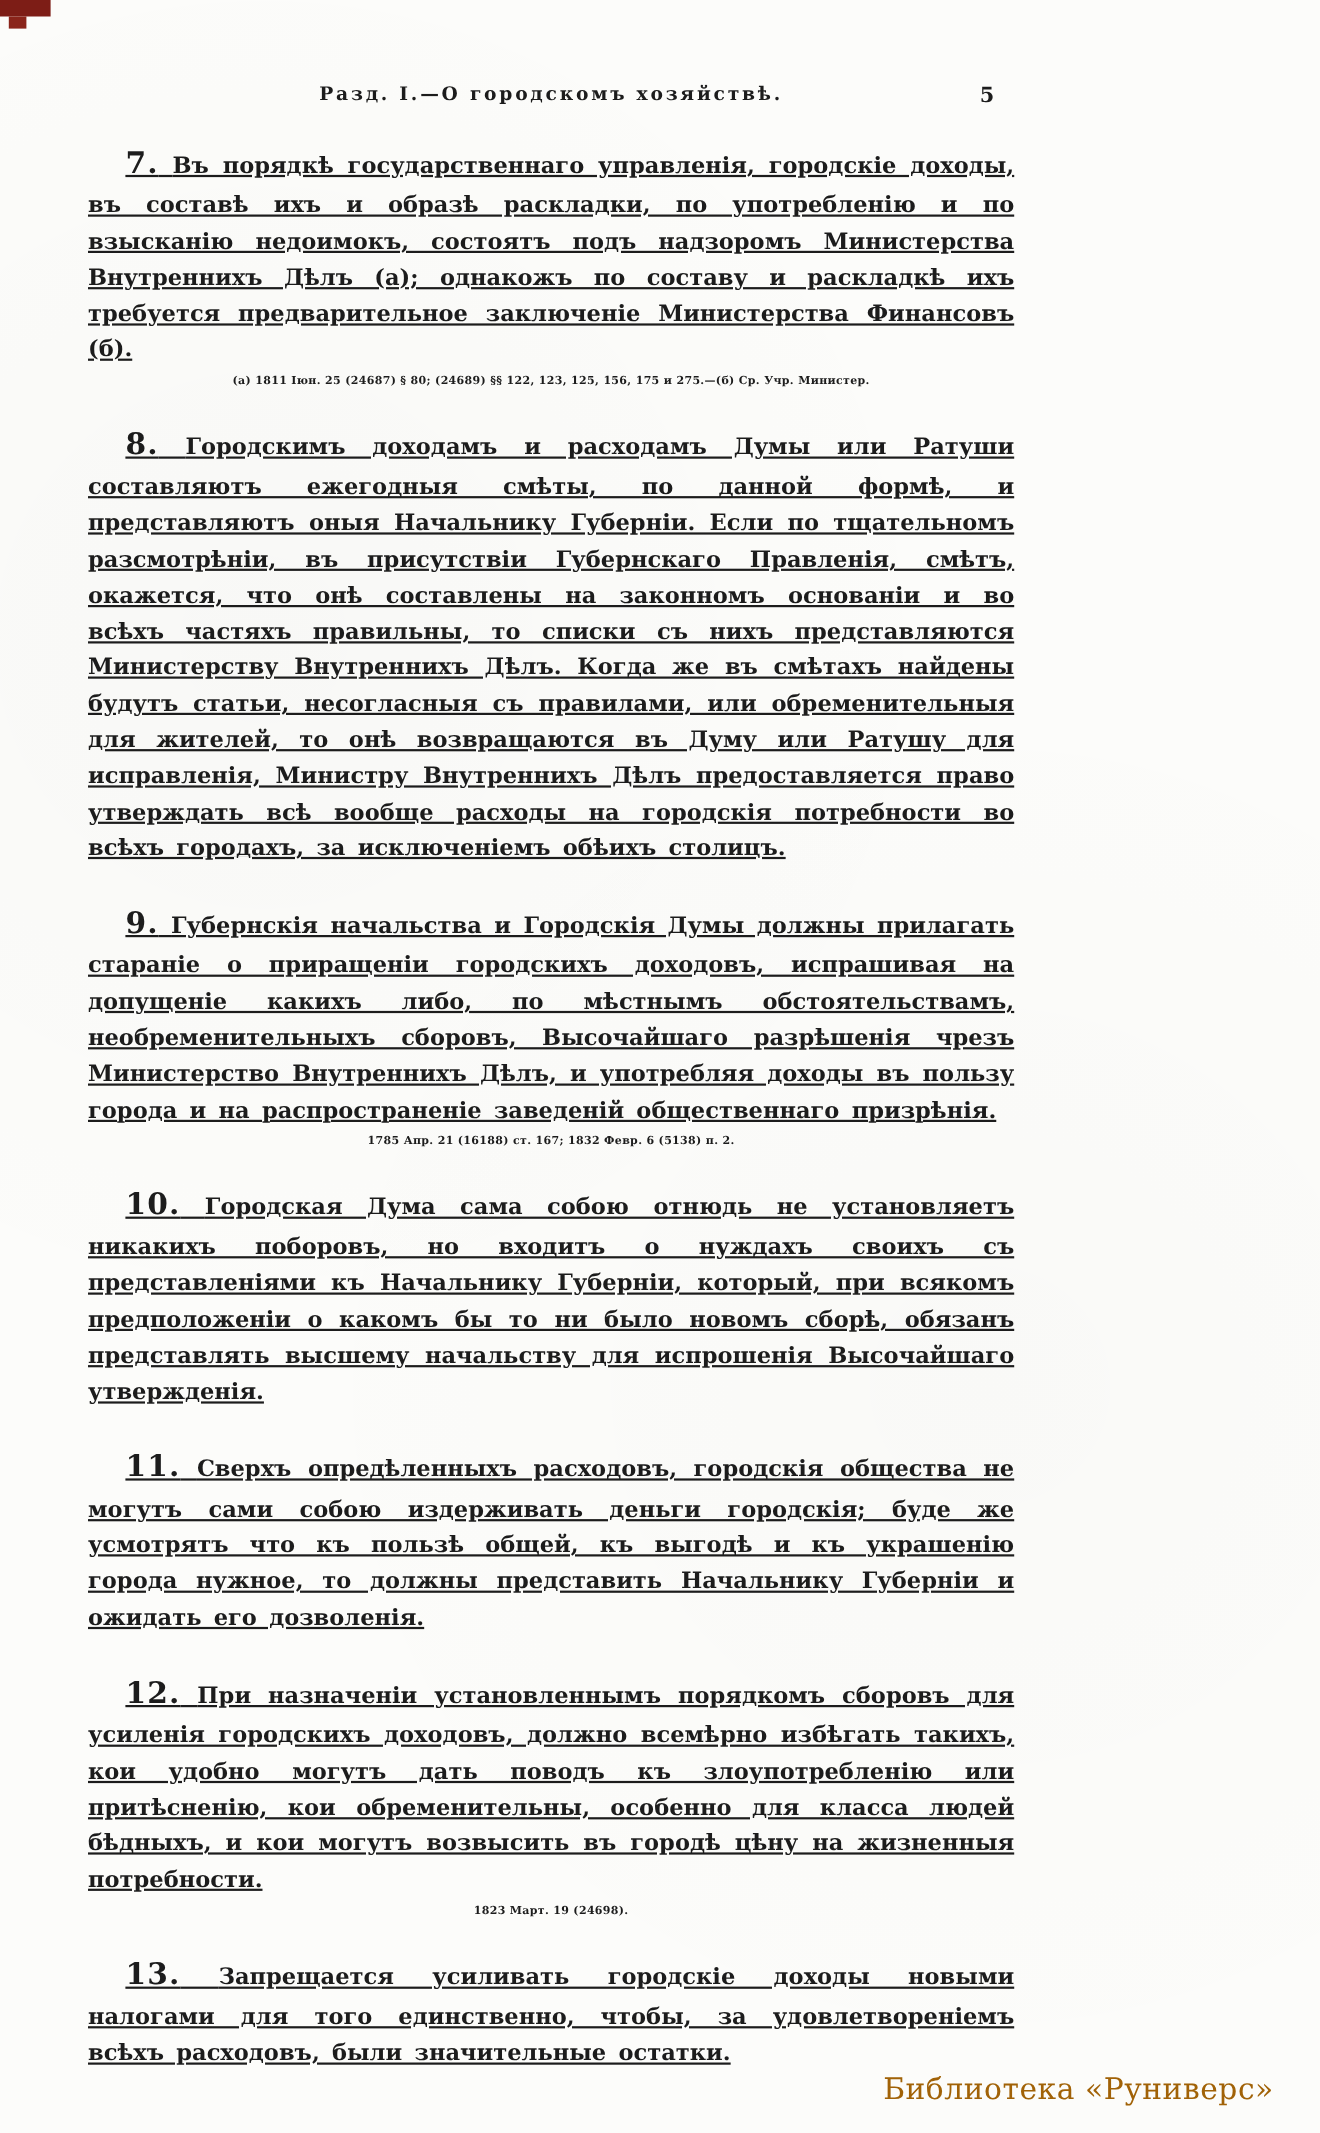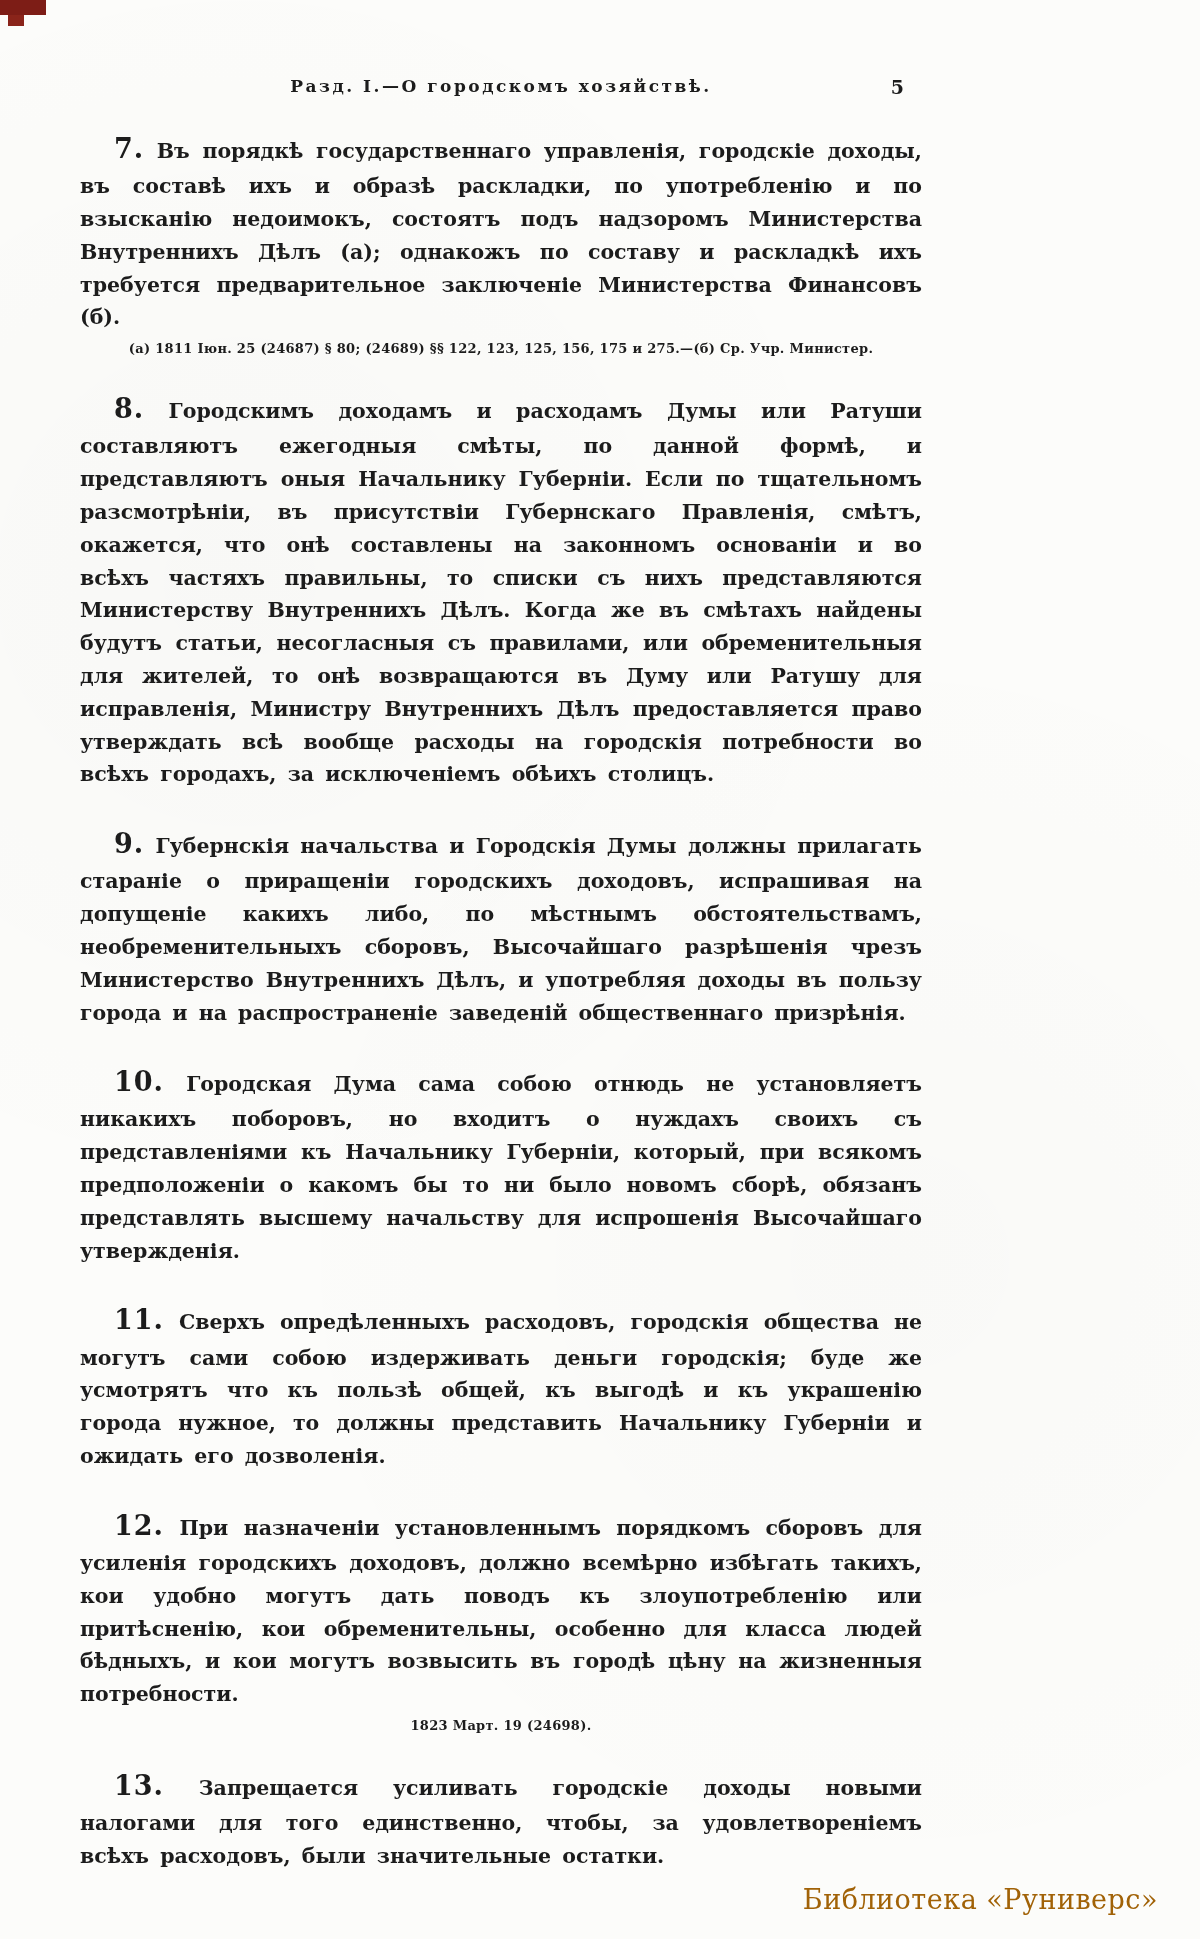--- a/index.html
+++ b/index.html
@@ -53,26 +53,27 @@
   }
   .article { margin-top: 31px; }
   .body-text {
     margin: 0;
     text-align: justify;
     font-size: 20.5px;
     line-height: 1.6;
     font-weight: bold;
     word-spacing: 4px;
     text-indent: 34px;
+    text-decoration: underline;
   }
   .num { font-size: 27px; letter-spacing: 1px; }
   .citation {
     margin: 7px 0 0 0;
     text-align: center;
-    font-size: 13px;
+    font-size: 10px;
     font-weight: bold;
     letter-spacing: 0.3px;
   }
   .watermark {
     position: absolute;
     right: 42px;
     bottom: 24px;
     font-size: 27px;
     color: #a16207;
     letter-spacing: 0.5px;
@@ -96,20 +97,21 @@
     <p class="body-text"><span class="num">7.</span> <span>Въ порядкѣ государственнаго управленія, городскіе доходы, въ составѣ ихъ и образѣ раскладки, по употребленію и по взысканію недоимокъ, состоятъ подъ надзоромъ Министерства Внутреннихъ Дѣлъ (а); однакожъ по составу и раскладкѣ ихъ требуется предварительное заключеніе Министерства Финансовъ (б).</span></p>
     <p class="citation">(а) 1811 Іюн. 25 (24687) § 80; (24689) §§ 122, 123, 125, 156, 175 и 275.—(б) Ср. Учр. Министер.</p>
   </div>
 
   <div class="article">
     <p class="body-text"><span class="num">8.</span> <span>Городскимъ доходамъ и расходамъ Думы или Ратуши составляютъ ежегодныя смѣты, по данной формѣ, и представляютъ оныя Начальнику Губерніи. Если по тщательномъ разсмотрѣніи, въ присутствіи Губернскаго Правленія, смѣтъ, окажется, что онѣ составлены на законномъ основаніи и во всѣхъ частяхъ правильны, то списки съ нихъ представляются Министерству Внутреннихъ Дѣлъ. Когда же въ смѣтахъ найдены будутъ статьи, несогласныя съ правилами, или обременительныя для жителей, то онѣ возвращаются въ Думу или Ратушу для исправленія, Министру Внутреннихъ Дѣлъ предоставляется право утверждать всѣ вообще расходы на городскія потребности во всѣхъ городахъ, за исключеніемъ обѣихъ столицъ.</span></p>
   </div>
 
   <div class="article">
     <p class="body-text"><span class="num">9.</span> <span>Губернскія начальства и Городскія Думы должны прилагать стараніе о приращеніи городскихъ доходовъ, испрашивая на допущеніе какихъ либо, по мѣстнымъ обстоятельствамъ, необременительныхъ сборовъ, Высочайшаго разрѣшенія чрезъ Министерство Внутреннихъ Дѣлъ, и употребляя доходы въ пользу города и на распространеніе заведеній общественнаго призрѣнія.</span></p>
+    <p class="citation">1785 Апр. 21 (16188) ст. 167; 1832 Февр. 6 (5138) п. 2.</p>
   </div>
 
   <div class="article">
     <p class="body-text"><span class="num">10.</span> <span>Городская Дума сама собою отнюдь не установляетъ никакихъ поборовъ, но входитъ о нуждахъ своихъ съ представленіями къ Начальнику Губерніи, который, при всякомъ предположеніи о какомъ бы то ни было новомъ сборѣ, обязанъ представлять высшему начальству для испрошенія Высочайшаго утвержденія.</span></p>
   </div>
 
   <div class="article">
     <p class="body-text"><span class="num">11.</span> <span>Сверхъ опредѣленныхъ расходовъ, городскія общества не могутъ сами собою издерживать деньги городскія; буде же усмотрятъ что къ пользѣ общей, къ выгодѣ и къ украшенію города нужное, то должны представить Начальнику Губерніи и ожидать его дозволенія.</span></p>
   </div>
 

